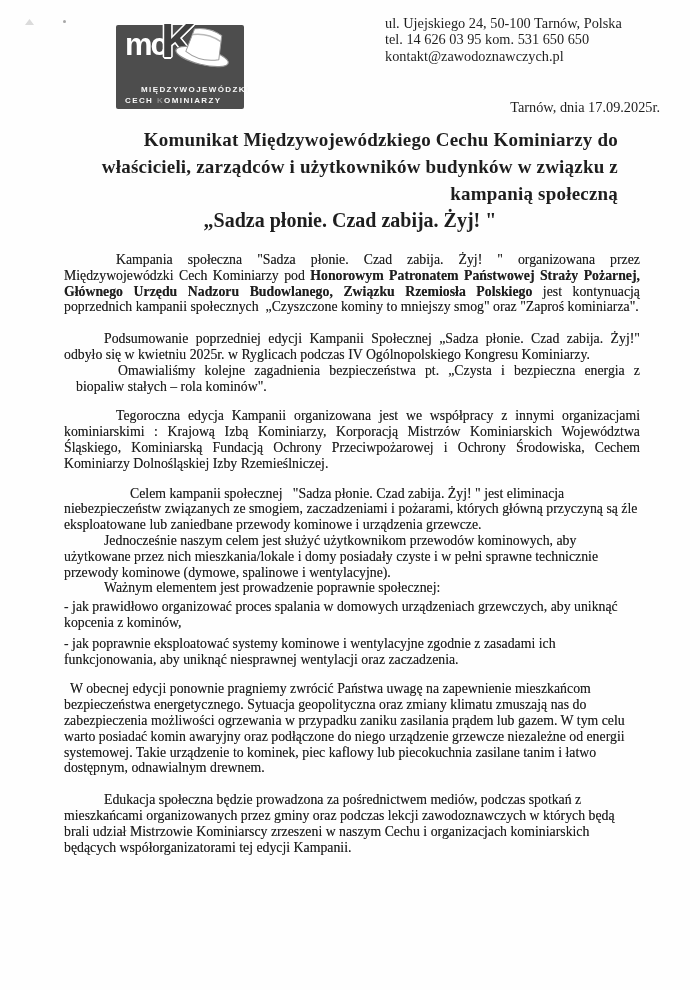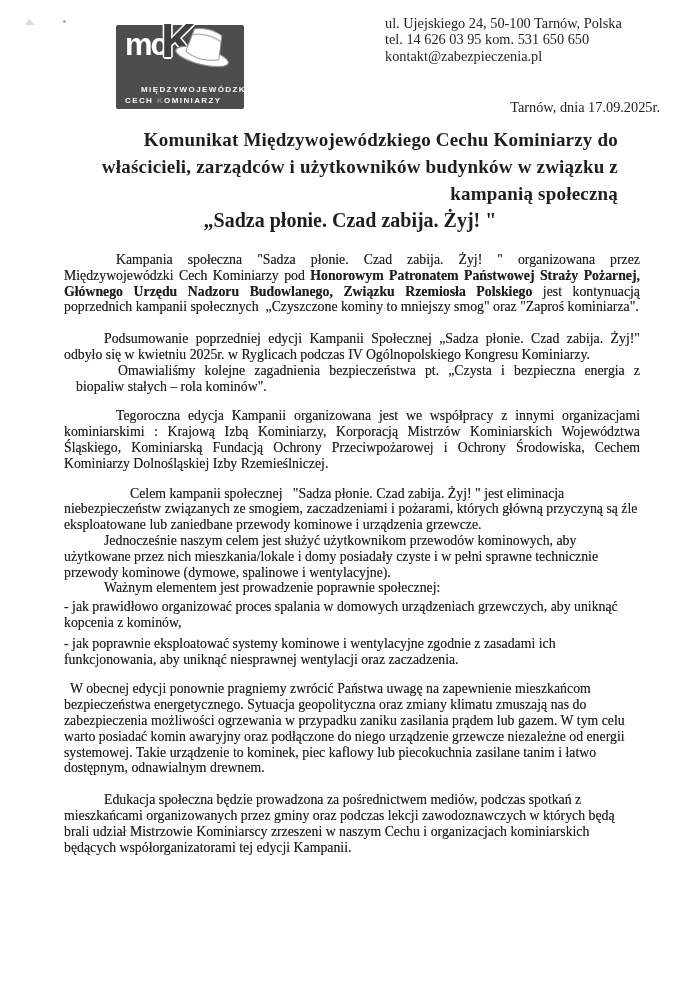--- a/index.html
+++ b/index.html
@@ -126,21 +126,21 @@
         <path d="M15.5 13 Q30 7.5 44.5 13" stroke="#b9b9b9" stroke-width="1.6" fill="none"></path>
       </g>
     </svg>
     <div class="logo-line1">MIĘDZYWOJEWÓDZKI</div>
     <div class="logo-line2"><span>CECH </span><span class="dark-k">K</span><span>OMINIARZY</span></div>
   </div>
 
   <div class="contact">
     <div>ul. Ujejskiego 24, 50-100 Tarnów, Polska</div>
     <div>tel. 14 626 03 95 kom. 531 650 650</div>
-    <div>kontakt@zabezpieczenia.pl</div>
+    <div>kontakt@zawodoznawczych.pl</div>
   </div>
 
   <div class="dateline">Tarnów, dnia 17.09.2025r.</div>
 
   <h1 class="doc-title">Komunikat Międzywojewódzkiego Cechu Kominiarzy do właścicieli, zarządców i użytkowników budynków w związku z kampanią społeczną</h1>
   <h2 class="doc-subtitle">„Sadza płonie. Czad zabija. Żyj! "</h2>
 
   <div class="doc-body">
     <p class="p1"><span>Kampania społeczna "Sadza płonie. Czad zabija. Żyj! " organizowana przez Międzywojewódzki Cech Kominiarzy pod </span><b>Honorowym Patronatem Państwowej Straży Pożarnej, Głównego Urzędu Nadzoru Budowlanego, Związku Rzemiosła Polskiego</b><span> jest kontynuacją poprzednich kampanii społecznych &nbsp;„Czyszczone kominy to mniejszy smog" oraz "Zaproś kominiarza".</span></p>
     <p class="p2">Podsumowanie poprzedniej edycji Kampanii Społecznej „Sadza płonie. Czad zabija. Żyj!" odbyło się w kwietniu 2025r. w Ryglicach podczas IV Ogólnopolskiego Kongresu Kominiarzy.</p>

